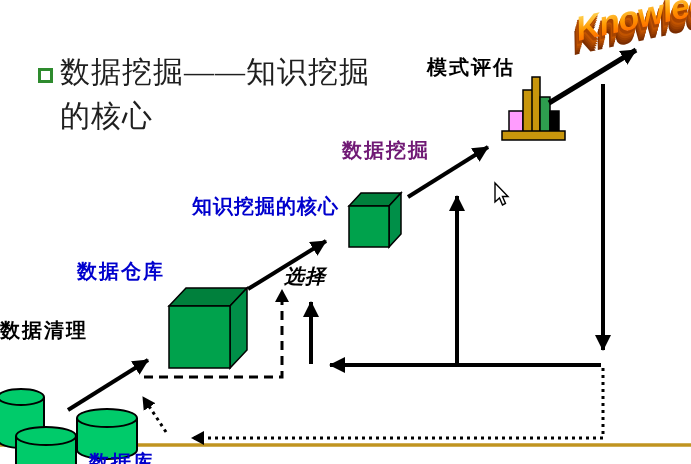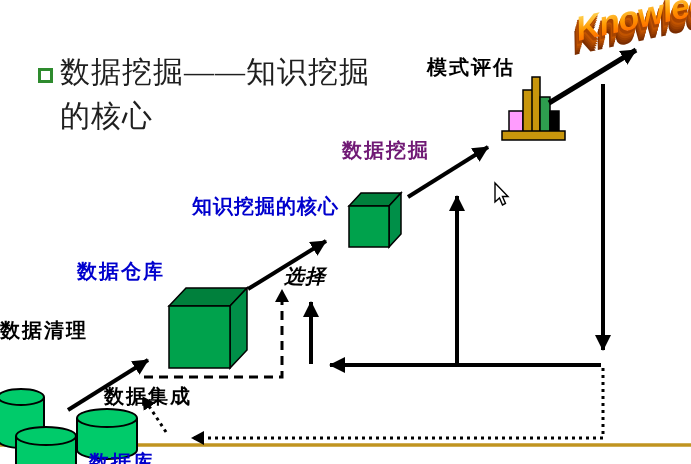--- a/index.html
+++ b/index.html
@@ -124,17 +124,16 @@
   <div class="wordart-wrap">
     <span class="wordart-shadow">Knowledge</span>
     <span class="wordart-face">Knowledge</span>
   </div>
 
   <div class="lbl" style="left:427px;top:54px;">模式评估</div>
   <div class="lbl lbl-red" style="left:342px;top:137px;">数据挖掘</div>
   <div class="lbl lbl-blue" style="left:192px;top:193px;letter-spacing:1px;">知识挖掘的核心</div>
   <div class="lbl lbl-blue" style="left:77px;top:258px;">数据仓库</div>
   <div class="lbl" style="left:0px;top:317px;">数据清理</div>
-  <div class="lbl" style="left:104px;top:383px;">数据集成</div>
   <div class="lbl" style="left:284px;top:263px;letter-spacing:1px;font-style:italic;">选择</div>
   <div class="lbl lbl-blue" style="left:89px;top:449px;">数据库</div>
 
 </div>
 
 </body></html>

